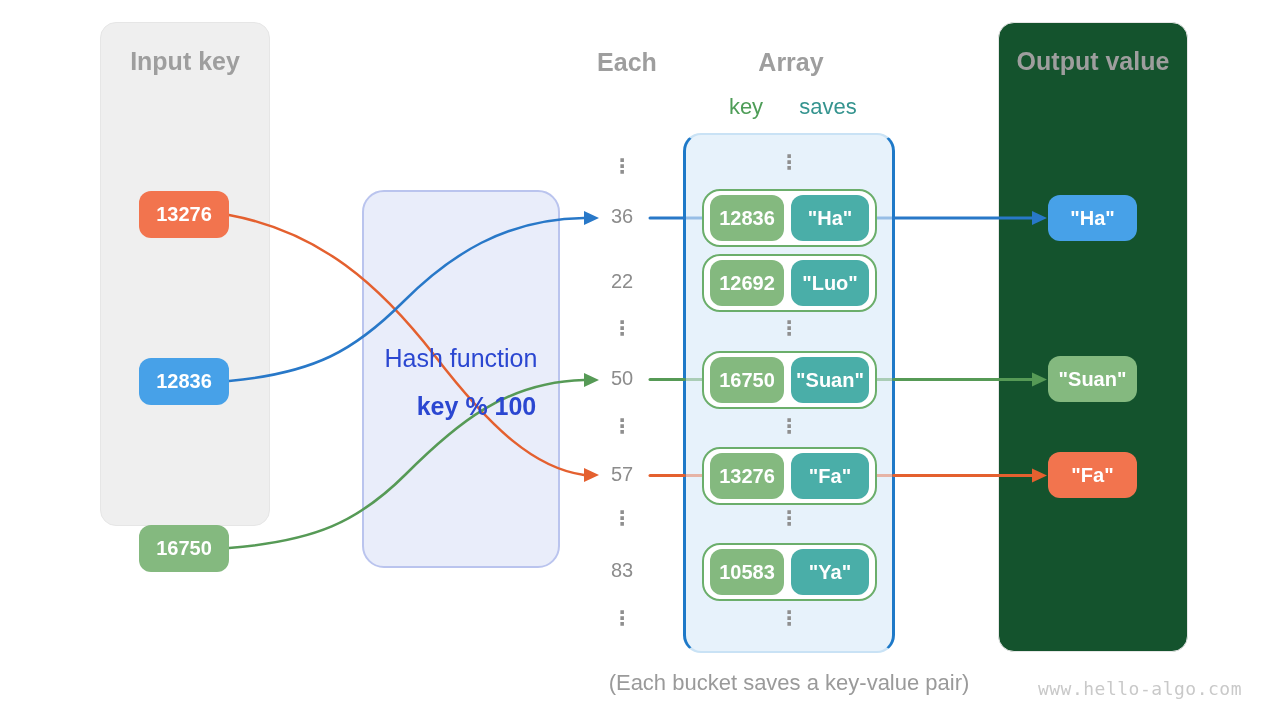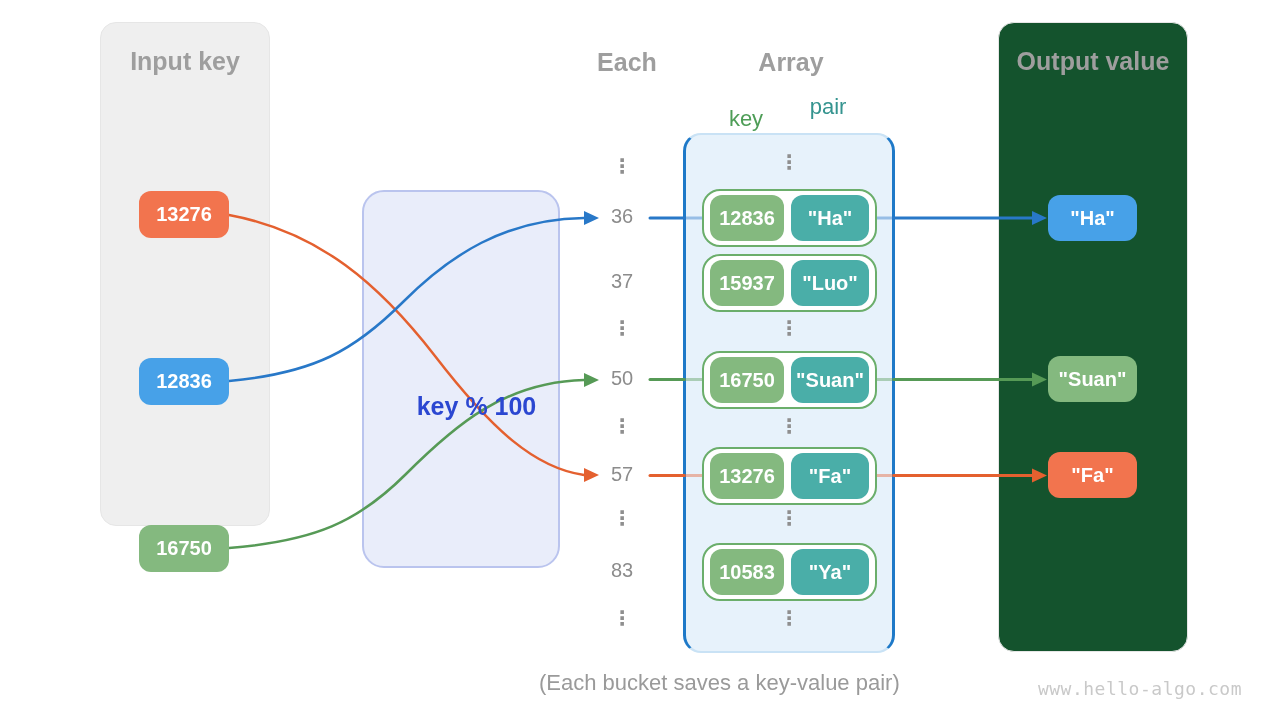--- a/index.html
+++ b/index.html
@@ -23,21 +23,21 @@
   .dots{font-size:20px;font-weight:700;color:#8F8F8F;text-align:center;line-height:1;
     letter-spacing:0;z-index:3;}
   .bucket{background:#fff;border:2px solid #6BAE6B;border-radius:18px;display:flex;
     align-items:stretch;gap:7px;padding:4px 6px;z-index:3;}
   .bucket .cell{border-radius:12px;color:#fff;font-size:20px;font-weight:700;
     display:flex;align-items:center;justify-content:center;}
   .bucket .k{width:74px;}
   .bucket .v{flex:1;}
   .hash-text{font-size:25px;text-align:center;z-index:3;font-weight:500;}
   .hash-formula{font-size:25px;text-align:center;z-index:3;font-weight:700;}
-  .caption{font-size:22px;text-align:left;z-index:3;}
+  .caption{font-size:22px;text-align:center;z-index:3;}
   .watermark{font-family:"DejaVu Sans Mono","Liberation Mono",monospace;font-size:18px;
     letter-spacing:0.5px;z-index:3;}
 </style>
 </head>
 <body>
 
 <div class="canvas">
 
   <div class="abs panel" style="left: 100px; top: 22px; width: 170px; height: 504px; background-color: rgb(239, 239, 239);">
     <div class="panel-title abs" style="top: 24px; left: 0px; color: rgb(158, 158, 158);">Input key</div>
@@ -73,50 +73,51 @@
     <line x1="650" y1="475.5" x2="684" y2="475.5" stroke-width="3" stroke-linecap="round" stroke="#E4602F"></line>
     <line x1="684" y1="475.5" x2="894" y2="475.5" stroke-width="3" stroke-opacity="0.42" stroke="#E4602F"></line>
     <line x1="894" y1="475.5" x2="1034" y2="475.5" stroke-width="3" stroke-linecap="round" stroke="#E4602F"></line>
     <polygon points="1032,468.5 1047,475.5 1032,482.5" fill="#E4602F"></polygon>
   </svg>
 
   <div class="abs chip layer3" style="left: 139px; top: 191px; width: 90px; height: 47px; background-color: rgb(242, 116, 78);">13276</div>
   <div class="abs chip layer3" style="left: 139px; top: 358px; width: 90px; height: 47px; background-color: rgb(71, 161, 232);">12836</div>
   <div class="abs chip layer3" style="left: 139px; top: 525px; width: 90px; height: 47px; background-color: rgb(132, 185, 127);">16750</div>
 
+  <div class="abs hash-text" style="left: 362px; top: 344px; width: 198px; color: rgb(43, 71, 209);">Hash function</div>
   <div class="abs hash-formula" style="left: 362px; top: 392px; width: 182px; color: rgb(43, 71, 209); padding-left: 47px;">key % 100</div>
 
   <div class="abs hdr" style="left: 577px; top: 48px; width: 100px; color: rgb(158, 158, 158);">Each</div>
   <div class="abs hdr" style="left: 741px; top: 48px; width: 100px; color: rgb(158, 158, 158);">Array</div>
-  <div class="abs sublbl" style="left: 706px; top: 94px; width: 80px; color: rgb(78, 157, 87); margin-top: 12px;">key</div>
-  <div class="abs sublbl" style="left: 788px; top: 94px; width: 80px; color: rgb(53, 148, 143);">pair</div>
+  <div class="abs sublbl" style="left: 706px; top: 94px; width: 80px; color: rgb(78, 157, 87);">key</div>
+  <div class="abs sublbl" style="left: 788px; top: 94px; width: 80px; color: rgb(53, 148, 143);">saves</div>
 
   <div class="abs dots" style="left:592px;top:156px;width:60px;">⋮</div>
   <div class="abs idx" style="left: 592px; top: 205px; width: 60px; color: rgb(140, 140, 140);">36</div>
-  <div class="abs idx" style="left: 592px; top: 270px; width: 60px; color: rgb(140, 140, 140);">37</div>
+  <div class="abs idx" style="left: 592px; top: 270px; width: 60px; color: rgb(140, 140, 140);">22</div>
   <div class="abs dots" style="left:592px;top:318px;width:60px;">⋮</div>
   <div class="abs idx" style="left: 592px; top: 367px; width: 60px; color: rgb(140, 140, 140);">50</div>
   <div class="abs dots" style="left:592px;top:416px;width:60px;">⋮</div>
   <div class="abs idx" style="left: 592px; top: 463px; width: 60px; color: rgb(140, 140, 140);">57</div>
   <div class="abs dots" style="left:592px;top:508px;width:60px;">⋮</div>
   <div class="abs idx" style="left: 592px; top: 559px; width: 60px; color: rgb(140, 140, 140);">83</div>
   <div class="abs dots" style="left:592px;top:608px;width:60px;">⋮</div>
 
   <div class="abs dots" style="left:759px;top:152px;width:60px;">⋮</div>
   <div class="abs dots" style="left:759px;top:318px;width:60px;">⋮</div>
   <div class="abs dots" style="left:759px;top:416px;width:60px;">⋮</div>
   <div class="abs dots" style="left:759px;top:508px;width:60px;">⋮</div>
   <div class="abs dots" style="left:759px;top:608px;width:60px;">⋮</div>
 
   <div class="abs bucket" style="left:702px;top:189px;width:175px;height:58px;">
     <div class="cell k" style="background-color: rgb(132, 185, 127);">12836</div>
     <div class="cell v" style="background-color: rgb(74, 174, 168);">"Ha"</div>
   </div>
   <div class="abs bucket" style="left:702px;top:254px;width:175px;height:58px;">
-    <div class="cell k" style="background-color: rgb(132, 185, 127);">15937</div>
+    <div class="cell k" style="background-color: rgb(132, 185, 127);">12692</div>
     <div class="cell v" style="background-color: rgb(74, 174, 168);">"Luo"</div>
   </div>
   <div class="abs bucket" style="left:702px;top:351px;width:175px;height:58px;">
     <div class="cell k" style="background-color: rgb(132, 185, 127);">16750</div>
     <div class="cell v" style="background-color: rgb(74, 174, 168);">"Suan"</div>
   </div>
   <div class="abs bucket" style="left:702px;top:447px;width:175px;height:58px;">
     <div class="cell k" style="background-color: rgb(132, 185, 127);">13276</div>
     <div class="cell v" style="background-color: rgb(74, 174, 168);">"Fa"</div>
   </div>

